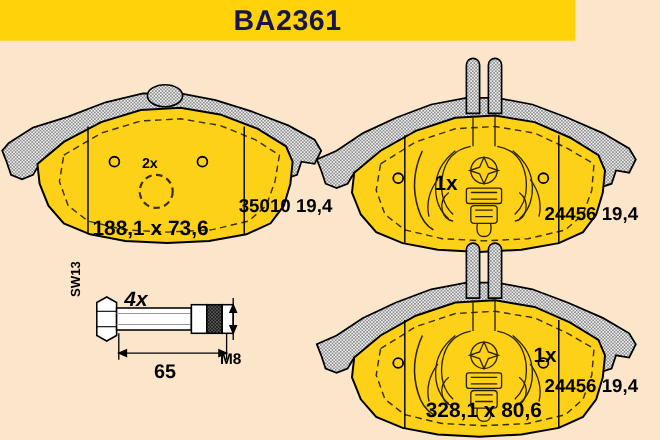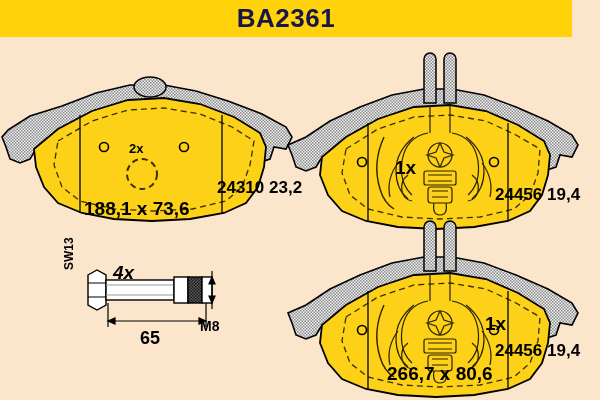--- a/index.html
+++ b/index.html
@@ -3,21 +3,21 @@
 <meta charset="utf-8">
 <style>
   html,body{margin:0;padding:0;}
   body{
     width:600px;height:400px;position:relative;overflow:hidden;
     background:#fbe5cb;
     font-family:"Liberation Sans", sans-serif;
   }
 
   .header{
-    position:absolute;left:0;top:0;width:572px;height:37px;
+    position:absolute;left:0;top:0;width:523px;height:37px;
     background:#ffd209;
     display:flex;align-items:center;justify-content:center;
   }
   .header-title{
     font-size:26px;font-weight:bold;color:#16164a;letter-spacing:0.5px;
     font-family:"Liberation Sans", sans-serif;
   }
 
   .canvas{position:absolute;left:0;top:37px;width:600px;height:363px;}
   .canvas svg{display:block;}
@@ -200,25 +200,25 @@
 
     <g stroke="#000" stroke-width="1.2">
       <line x1="212" y1="234" x2="212" y2="272"></line>
       <path d="M212,240 l-3,7 l6,0 Z" fill="#000"></path>
       <path d="M212,266 l-3,-7 l6,0 Z" fill="#000"></path>
     </g>
   </g>
 </svg>
 </div>
 
-<div class="lbl lbl-part l-24310">24310 23,2</div>
+<div class="lbl lbl-part l-24310">35010 19,4</div>
 <div class="lbl lbl-dim l-18873">188,1 x 73,6</div>
 <div class="lbl lbl-part l-24456a">24456 19,4</div>
 <div class="lbl lbl-part l-24456b">24456 19,4</div>
-<div class="lbl lbl-dim l-18880">266,7 x 80,6</div>
+<div class="lbl lbl-dim l-18880">328,1 x 80,6</div>
 
 <div class="lbl" style="left:129px;top:141px;font-size:13px;">2x</div>
 <div class="lbl" style="left:395px;top:157px;font-size:19px;">1x</div>
 <div class="lbl" style="left:485px;top:313px;font-size:19px;">1x</div>
 
 <div class="lbl" style="left:113px;top:262px;font-size:19px;font-style:italic;">4x</div>
 <div class="lbl" style="left:140px;top:328px;font-size:18px;">65</div>
 <div class="lbl" style="left:200px;top:318px;font-size:14px;">M8</div>
 <div class="lbl" style="left:62px;top:270px;font-size:12px;transform:rotate(-90deg);transform-origin:left top;">SW13</div>
 

